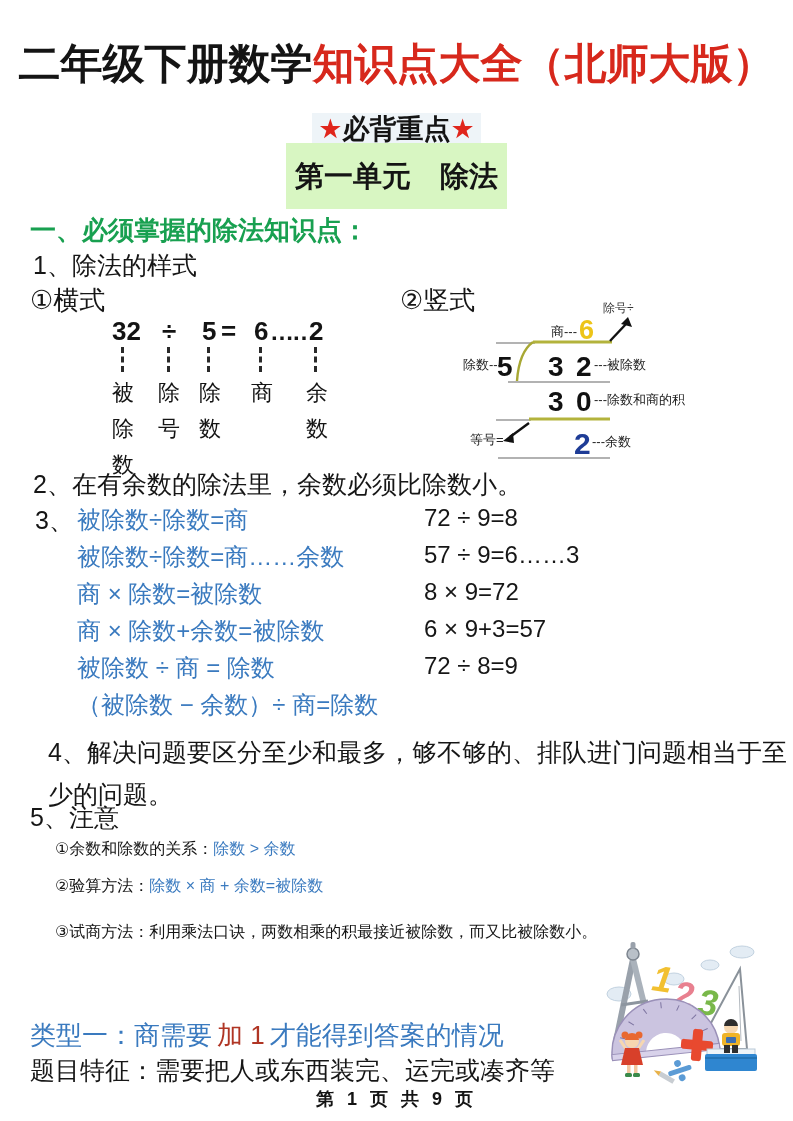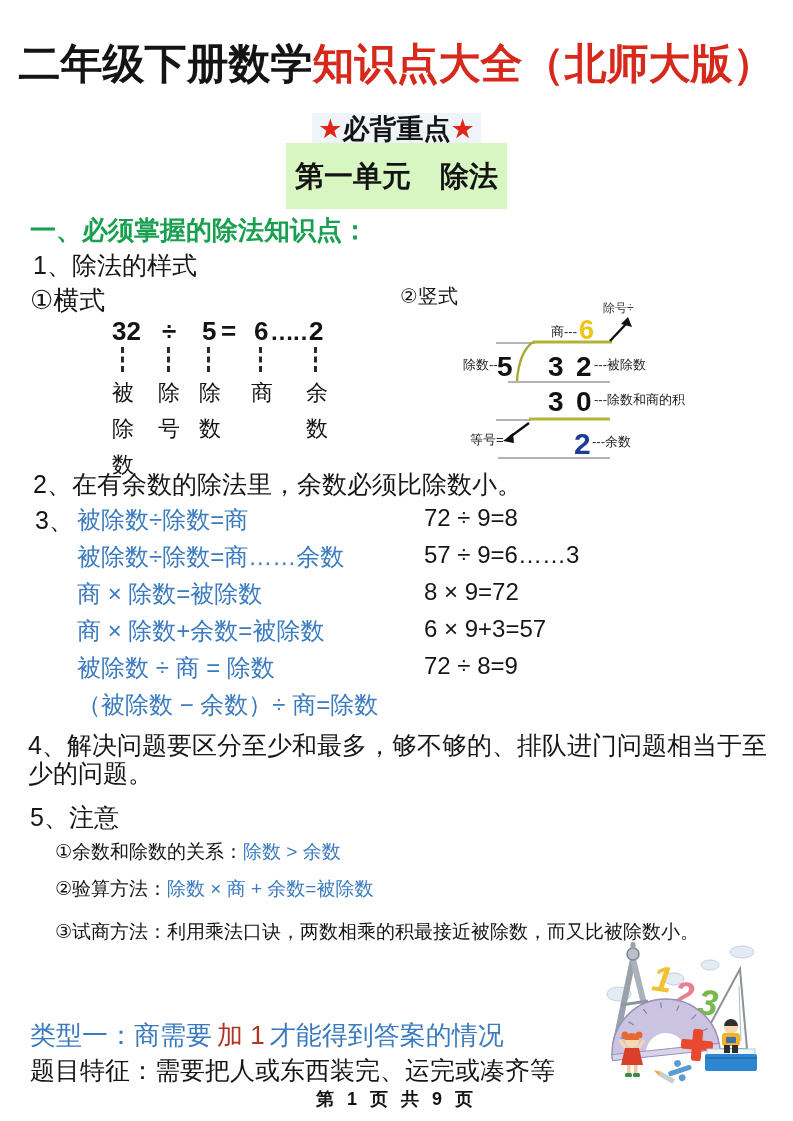--- a/index.html
+++ b/index.html
@@ -19,37 +19,37 @@
   
   .unit{top:157px;left:0;width:100%;text-align:center;font-size:29px;font-weight:bold;}
   .unit-hl{background:#d8f6c2;padding:17px 9px;}
   
   .h-green{color:#18a050;font-size:26px;font-weight:bold;}
   .h1{left:30px;top:213px;}
   .h2{left:30px;top:984px;}
   .plain{font-size:25px;color:#161616;}
   .item1{left:33px;top:249px;}
   .lbl-h{left:30px;top:283px;font-size:26px;}
-  .lbl-v{left:400px;top:283px;font-size:20px;}
+  .lbl-v{left:400px;top:283px;font-size:26px;}
   .item2{left:33px;top:468px;}
   
   .h-form{position:absolute;left:72px;top:316px;width:380px;height:150px;}
   .h-form .tok{position:absolute;font-size:26px;font-weight:bold;}
   .h-form .dots{font-size:24px;letter-spacing:-2px;}
   .h-form .dash{position:absolute;width:0;height:25px;border-left:3px dashed #2a2a2a;top:31px;}
   .h-form .lab{position:absolute;font-size:22px;}
   
   .formulas{position:absolute;left:35px;top:504px;width:730px;}
   .f-row{position:relative;height:37px;}
   .f-num{position:absolute;left:0;top:0;font-size:25px;}
   .f-rule{position:absolute;left:42px;top:0;font-size:24px;color:#3a7abf;}
   .f-ex{position:absolute;left:389px;top:0;font-size:24px;color:#161616;}
-  .item4{left:28px;top:731px;width:740px;white-space:normal;line-height:28px;}
+  .item4{left:48px;top:731px;width:740px;white-space:normal;line-height:42px;}
   .item5{left:30px;top:801px;}
-  .note{position:absolute;left:55px;font-size:19px;}
+  .note{position:absolute;left:55px;font-size:16px;}
   .n1{top:839px;}
   .n2{top:876px;}
   .n3{top:913px;width:705px;white-space:normal;line-height:37px;padding-left:20px;text-indent:-20px;}
   .blue{color:#3a7abf;}
   .type1{left:30px;top:1018px;font-size:26px;}
   .red-accent{color:#b03524;margin:0 5px;}
   .feature{left:30px;top:1054px;}
   .footer{top:1087px;left:0;width:100%;text-align:center;font-size:18px;font-weight:bold;letter-spacing:4px;}
   .v-form{position:absolute;left:452px;top:294px;}
   .illustration{position:absolute;left:594px;top:941px;}

